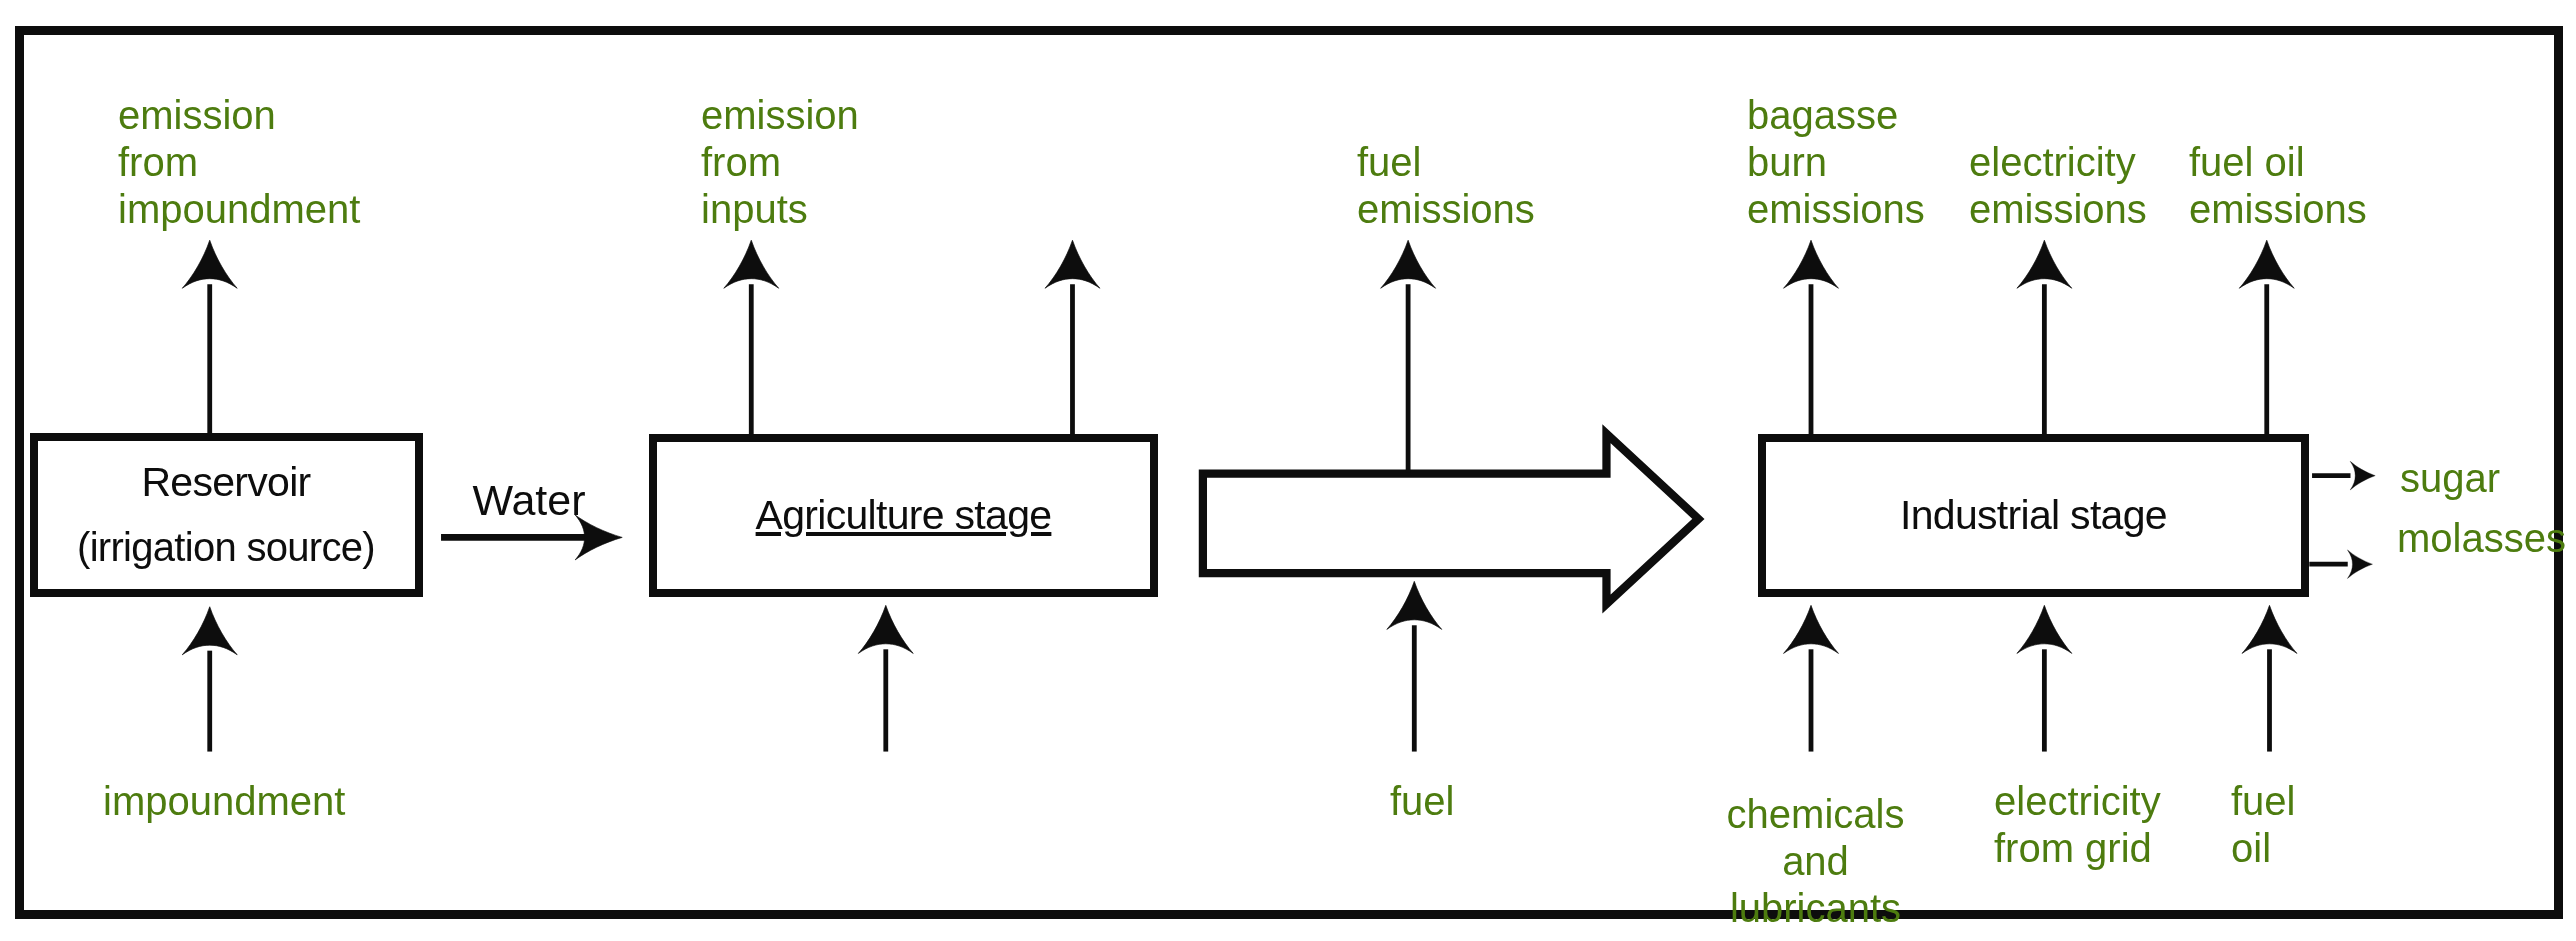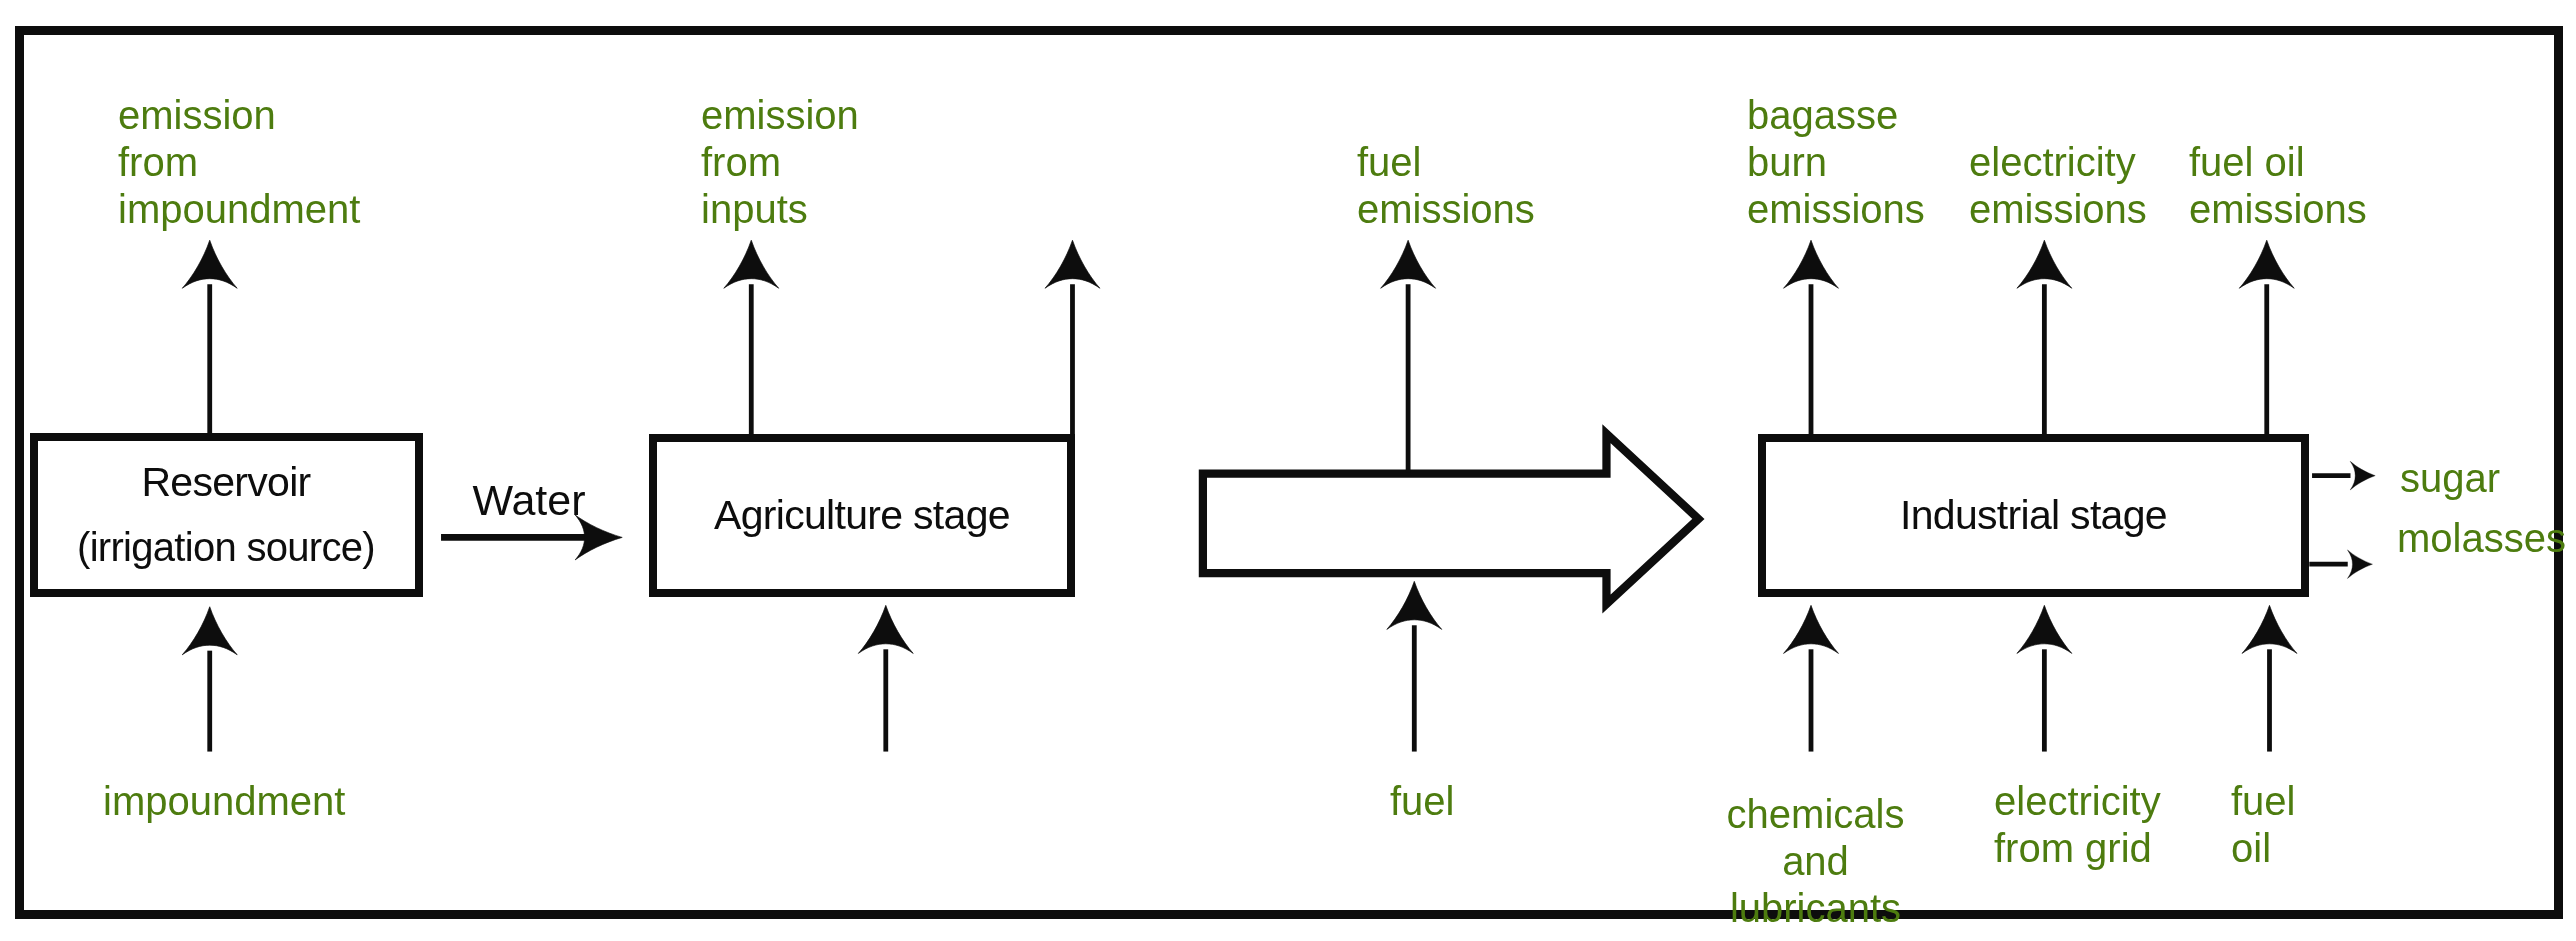--- a/index.html
+++ b/index.html
@@ -164,21 +164,21 @@
       <line x1="3364" y1="822" x2="3420" y2="822" stroke-width="7"></line>
       <use href="#ah" transform="translate(3456,822) rotate(90) scale(0.52)"></use>
     </g>
   </svg>
 
   <div class="stagebox" style="left:29.5px; top:433px; width:393px; height:164px;">
     <div class="t1">Reservoir</div>
     <div class="t2">(irrigation source)</div>
   </div>
 
-  <div class="stagebox" style="left:649px; top:434px; width:426px; height:163px;">
+  <div class="stagebox" style="left:649px; top:434px; width:509px; height:163px;text-decoration:underline;">
     <div class="t1">Agriculture stage</div>
   </div>
 
   <div class="stagebox" style="left:1758px; top:434px; width:551px; height:163px;">
     <div class="t1">Industrial stage</div>
   </div>
 
 
   <div class="waterlabel">Water</div>
 

